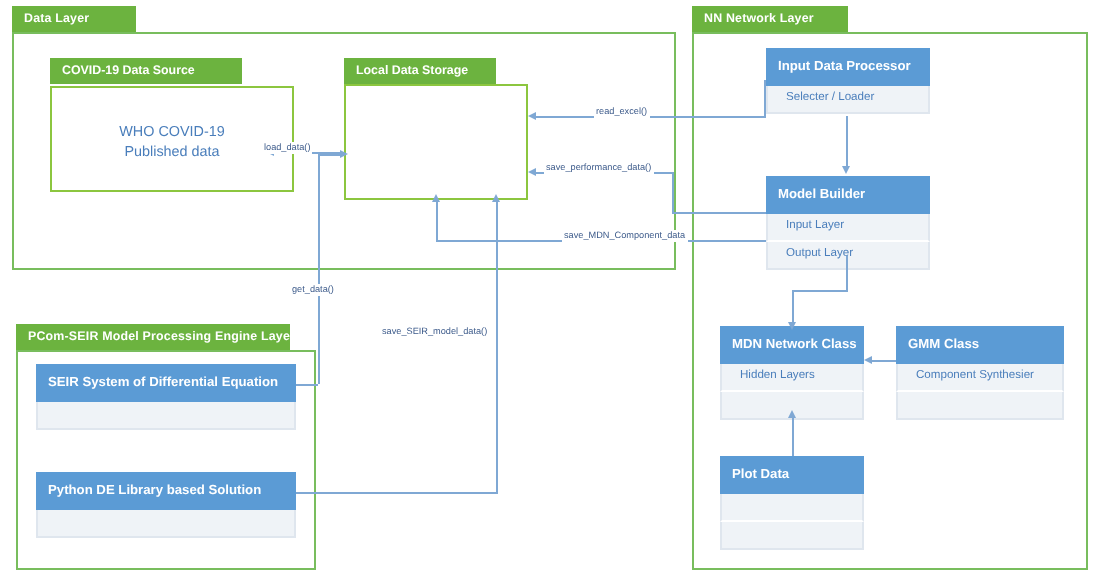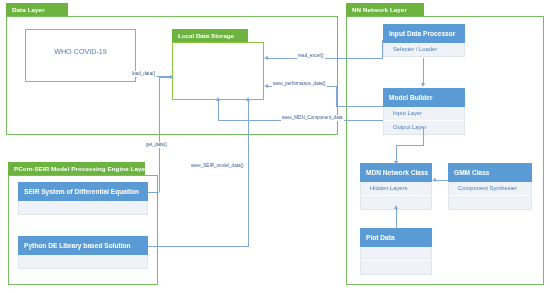--- a/index.html
+++ b/index.html
@@ -56,22 +56,23 @@
 </head>
 <body>
 
 <div id="canvas">
 
   <div class="layer" style="left:6px;top:16px;width:332px;height:119px;"></div>
   <div class="layer-tab" style="left:6px;top:3px;width:62px;height:13px;">Data Layer</div>
 
   <div class="gbox" style="left:25px;top:29px;width:96px;height:66px;">
     <div class="gbox-head" style="width:96px;height:13px;">COVID-19 Data Source</div>
-    <div class="gbox-body" style="left:0;top:0;width:111px;height:53px;">
+    <div class="gbox-body" style="left:0;top:14px;width:122px;height:53px;">
       <div class="gbox-text" style="top:17px;">WHO COVID-19</div>
+      <div class="gbox-text" style="top:27px;">Published data</div>
     </div>
   </div>
 
   <div class="gbox" style="left:172px;top:29px;width:92px;height:71px;">
     <div class="gbox-head" style="width:76px;height:13px;">Local Data Storage</div>
     <div class="gbox-body" style="left:0;top:13px;width:92px;height:58px;"></div>
   </div>
 
   <div class="layer" style="left:8px;top:175px;width:150px;height:110px;"></div>
   <div class="layer-tab" style="left:8px;top:162px;width:137px;height:13px;">PCom-SEIR Model Processing Engine Layer</div>

